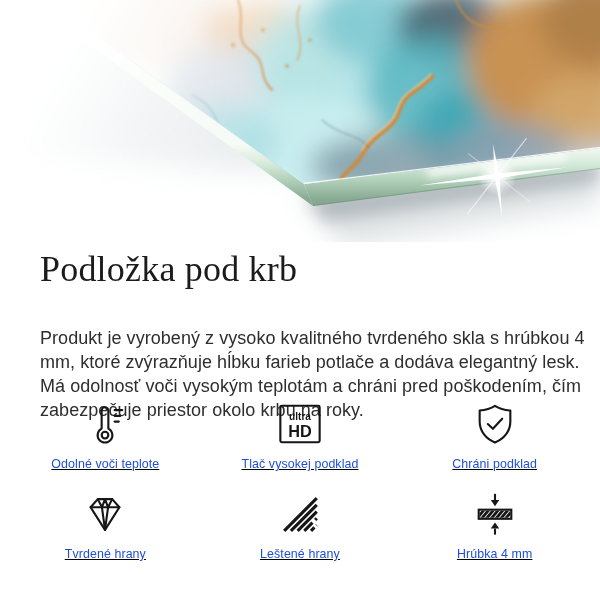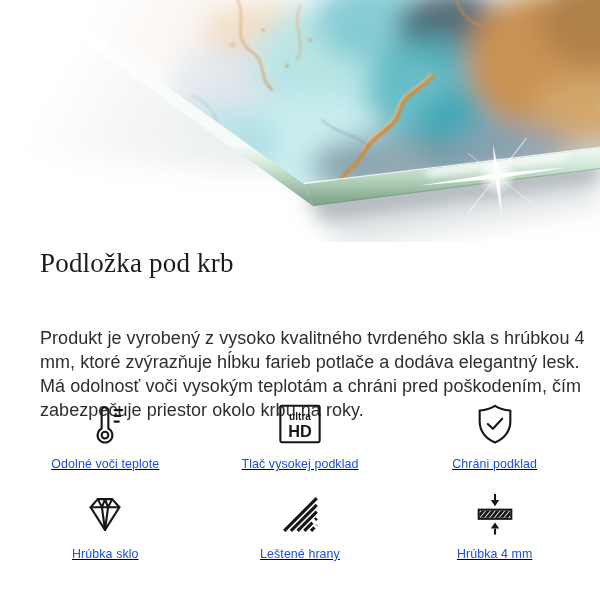--- a/index.html
+++ b/index.html
@@ -2,21 +2,21 @@
 <html><head>
 <meta charset="utf-8">
 <style>
   html,body{margin:0;padding:0;background:#ffffff;}
   .stage{position:relative;width:600px;height:600px;background:#ffffff;overflow:hidden;
          font-family:"Liberation Sans",sans-serif;}
   .hero{position:absolute;left:0;top:0;width:600px;height:242px;}
   .hero svg{display:block;}
   .headline{position:absolute;left:40px;top:229px;width:540px;
             font-family:"Liberation Serif","DejaVu Serif",serif;
-            font-size:27px;line-height:33px;font-weight:400;color:#1b1b1b;letter-spacing:.2px;}
+            font-size:36px;line-height:33px;font-weight:400;color:#1b1b1b;letter-spacing:.2px;}
   .desc{position:absolute;left:40px;top:308px;width:548px;
         font-size:18px;line-height:24px;color:#2e2e2e;letter-spacing:.05px;}
   .features{position:absolute;left:8px;top:401px;width:584px;
             display:grid;grid-template-columns:repeat(3,1fr);row-gap:20px;}
   .feature{display:flex;flex-direction:column;align-items:center;text-decoration:underline;}
   .feature .icon-box{width:46px;height:46px;display:flex;align-items:center;justify-content:center;}
   .feature svg{width:46px;height:46px;}
   .feature-label{margin-top:10px;font-size:12.4px;color:#1d4ed8;letter-spacing:.1px;white-space:nowrap;}
   .ic{stroke:#161616;fill:none;stroke-width:2.2;}
 </style>
@@ -179,21 +179,21 @@
         <svg viewBox="0 0 48 48">
           <g class="ic" stroke-width="2" stroke-linejoin="round" stroke-linecap="round">
             <path d="M9,17 L16.5,8.5 H31.5 L39,17 L24,40.5 Z"></path>
             <path d="M9,17 H39"></path>
             <path d="M16.5,8.5 L20.8,17 L24,8.5 L27.2,17 L31.5,8.5"></path>
             <path d="M20.8,17 L24,40.5"></path>
             <path d="M27.2,17 L24,40.5"></path>
           </g>
         </svg>
       </div>
-      <div class="feature-label">Hrúbka sklo</div>
+      <div class="feature-label">Tvrdené hrany</div>
     </div>
 
     <div class="feature">
       <div class="icon-box">
         <svg viewBox="0 0 48 48">
           <g stroke="#161616" stroke-width="3.3" fill="none">
             <path d="M7.5,41.5 L41.5,7.5"></path>
             <path d="M14.5,41.5 L41.5,14.5"></path>
             <path d="M21.5,41.5 L41.5,21.5"></path>
             <path d="M28.5,41.5 L41.5,28.5" stroke-dasharray="12 4 8"></path>

